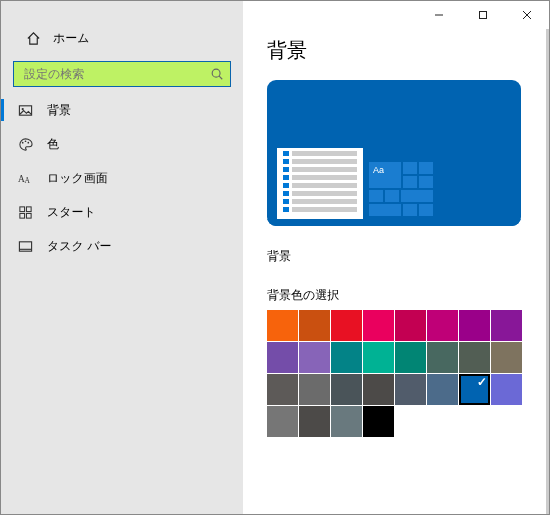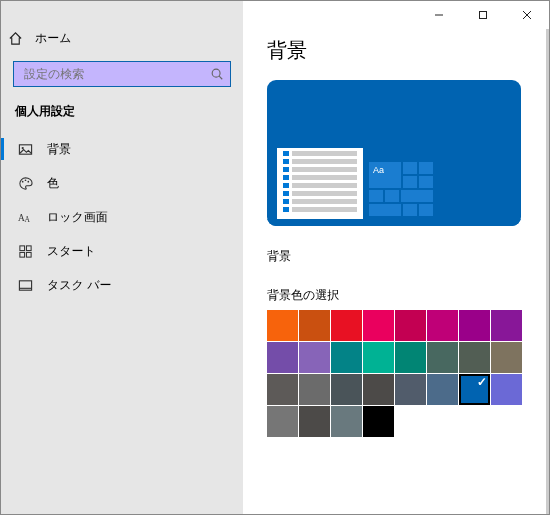--- a/index.html
+++ b/index.html
@@ -42,41 +42,41 @@
     text-align: center;
     font-size: 14px;
   }
   .win-title {
     margin-left: 8px;
     font-size: 11px;
   }
   .home-row {
     display: flex;
     align-items: center;
-    padding: 0 4px;
+    padding: 0 22px;
     height: 30px;
     margin-top: 12px;
   }
   .home-row .icon {
     width: 20px;
     display: flex;
     justify-content: center;
   }
   .home-row .lbl {
     margin-left: 10px;
     font-size: 12px;
   }
   .search-wrap {
     margin: 8px 12px 0 12px;
   }
   .search {
     display: flex;
     align-items: center;
     border: 1px solid #0a64ad;
-    background: #c4b5fd;
+    background: #bef264;
     height: 26px;
     padding: 0 6px 0 8px;
     box-sizing: border-box;
   }
   .search input {
     border: none;
     outline: none;
     flex: 1;
     font-size: 12px;
     background: transparent;
@@ -294,21 +294,20 @@
         <input type="text" placeholder="設定の検索" style="">
         <span class="sicon">
           <svg width="14" height="14" viewBox="0 0 16 16">
               <circle cx="7" cy="7" r="4.5" stroke="#666" stroke-width="1.3" fill="none"></circle>
               <line x1="10.5" y1="10.5" x2="14" y2="14" stroke="#666" stroke-width="1.3"></line>
             </svg>
         </span>
       </div>
     </div>
 
-    <div class="section-head">個人用設定</div>
 
     <div class="nav" id="nav">
         <div class="nav-item selected">
           <span class="icon">
             <svg width="15" height="15" viewBox="0 0 16 16">
               <rect x="1.5" y="3" width="13" height="10" stroke="#333" stroke-width="1.2" fill="none"></rect>
               <circle cx="5" cy="6.5" r="1.2" fill="#333"></circle>
               <path d="M2 12 L6 8 L9 11 L11 9 L14 12" stroke="#333" stroke-width="1.2" fill="none"></path>
             </svg>
           </span>

